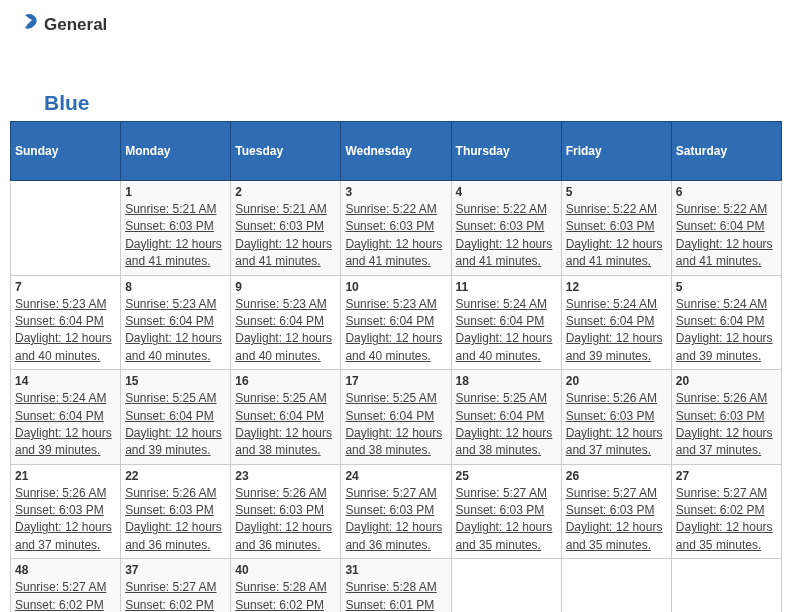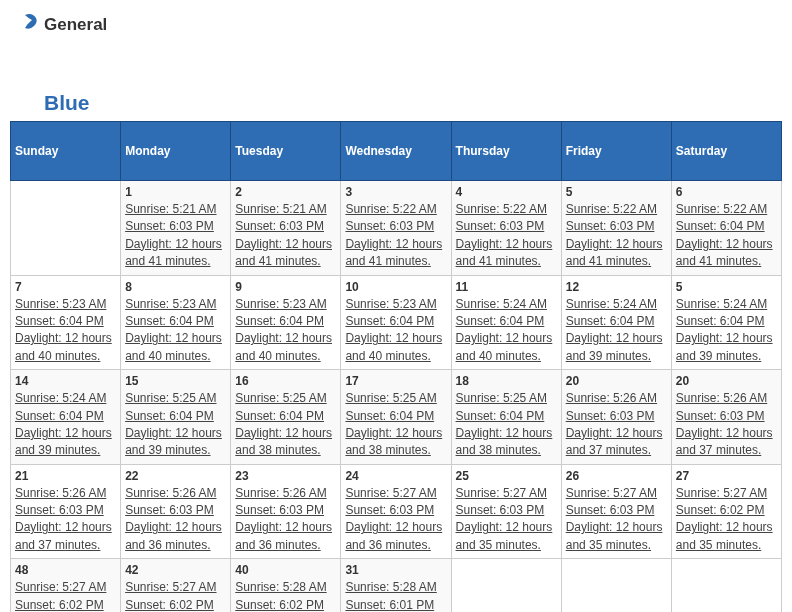--- a/index.html
+++ b/index.html
@@ -309,21 +309,21 @@
       </tr>
       <tr>
         <td>
           <span class="day-number">48</span>
           <div class="day-detail" style="white-space: pre-line;">Sunrise: 5:27 AM
 Sunset: 6:02 PM
 Daylight: 12 hours
 and 34 minutes.</div>
         </td>
         <td>
-          <span class="day-number">42</span>
+          <span class="day-number">37</span>
           <div class="day-detail" style="white-space: pre-line;">Sunrise: 5:27 AM
 Sunset: 6:02 PM
 Daylight: 12 hours
 and 34 minutes.</div>
         </td>
         <td>
           <span class="day-number">40</span>
           <div class="day-detail" style="white-space: pre-line;">Sunrise: 5:28 AM
 Sunset: 6:02 PM
 Daylight: 12 hours

